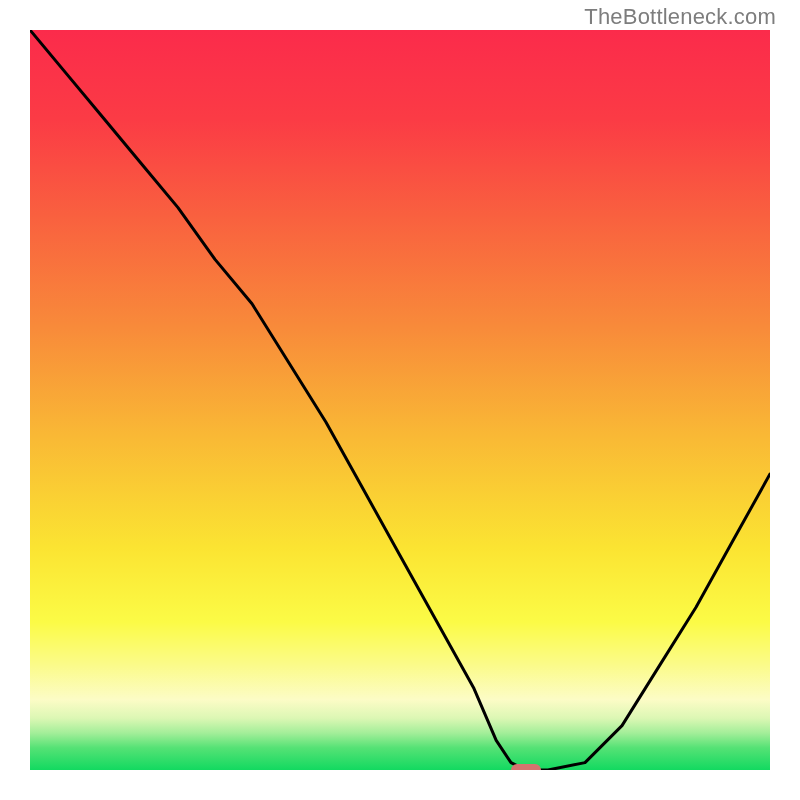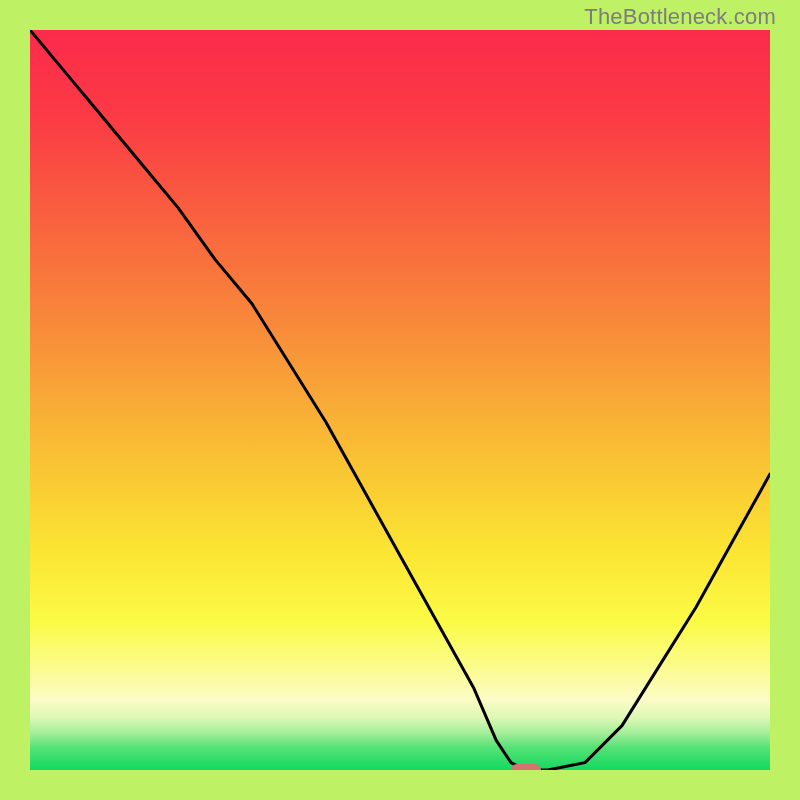--- a/index.html
+++ b/index.html
@@ -9,21 +9,21 @@
     height: 800px;
     background: #000;
     overflow: hidden;
   }
   .frame {
     position: absolute;
     left: 0;
     top: 0;
     width: 800px;
     height: 800px;
-    background: #bef264;
+    background: #ffffff;
   }
   .plot-area {
     position: absolute;
     left: 30px;
     top: 30px;
     width: 740px;
     height: 740px;
     overflow: hidden;
   }
   .gradient {

